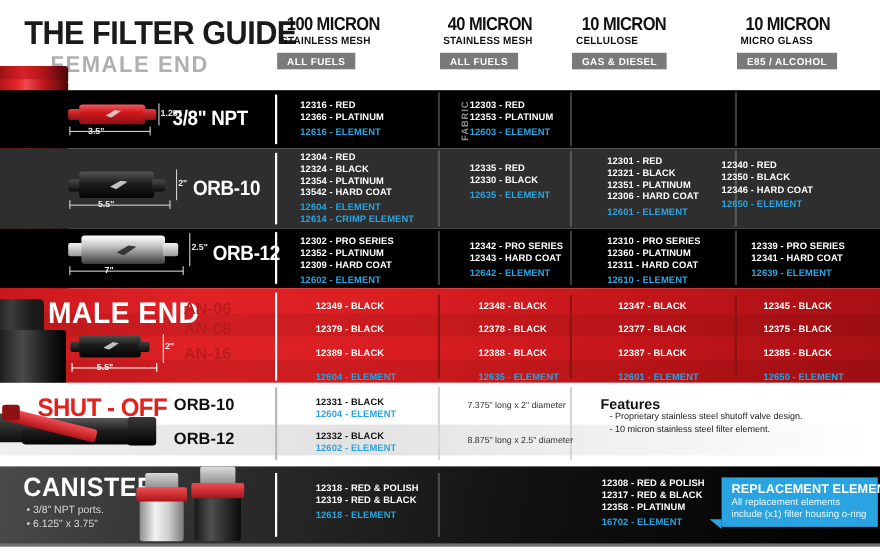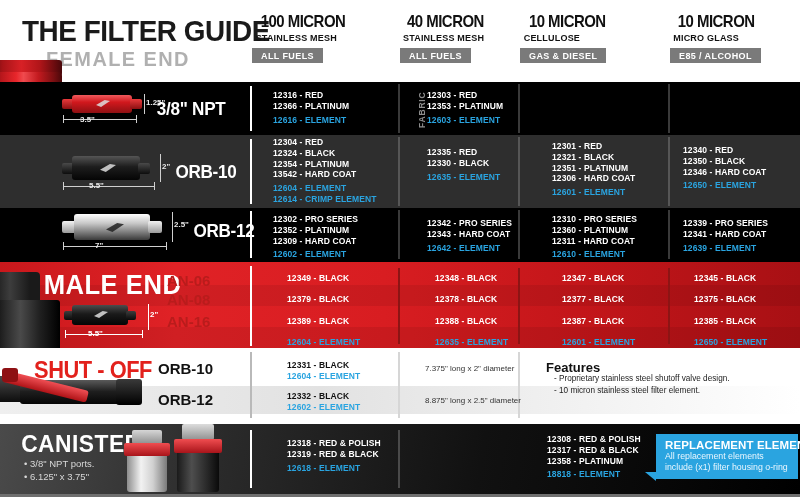--- a/index.html
+++ b/index.html
@@ -266,21 +266,21 @@
     <span class="b">12635 - ELEMENT</span>
   </div>
   <div class="cell codes" style="left:552px; top:141px;">
     <span class="w">12301 - RED</span><br>
     <span class="w">12321 - BLACK</span><br>
     <span class="w">12351 - PLATINUM</span><br>
     <span class="w">12306 - HARD COAT</span>
     <span class="gap"></span>
     <span class="b">12601 - ELEMENT</span>
   </div>
-  <div class="cell codes" style="left:683px; top:145px;">
+  <div class="cell codes" style="left:656px; top:145px;">
     <span class="w">12340 - RED</span><br>
     <span class="w">12350 - BLACK</span><br>
     <span class="w">12346 - HARD COAT</span>
     <span class="gap"></span>
     <span class="b">12650 - ELEMENT</span>
   </div>
 
   <div class="band row-orb12" style="top:208px; height:54px;">
     <div class="vline white" style="left:250px; top:3px; height:47px;"></div>
     <div class="vline dark" style="left:398px; top:2px; height:49px;"></div>
@@ -437,21 +437,21 @@
     <span class="w">12319 - RED &amp; BLACK</span>
     <span class="gap"></span>
     <span class="b">12618 - ELEMENT</span>
   </div>
 
   <div class="cell codes" style="left:547px; top:434px;">
     <span class="w">12308 - RED &amp; POLISH</span><br>
     <span class="w">12317 - RED &amp; BLACK</span><br>
     <span class="w">12358 - PLATINUM</span>
     <span class="gap"></span>
-    <span class="b">18818 - ELEMENT</span>
+    <span class="b">16702 - ELEMENT</span>
   </div>
 
   <div class="repl-box" style="left:656px; top:434px; width:142px;">
     <div class="rb-title">REPLACEMENT ELEMENTS</div>
     <div class="rb-line">All replacement elements</div>
     <div class="rb-line">include (x1) filter housing o-ring</div>
   </div>
   <div class="repl-tail" style="left:645px; top:472px;"></div>
 
   <div class="bottomline" style="top:494px;"></div>

